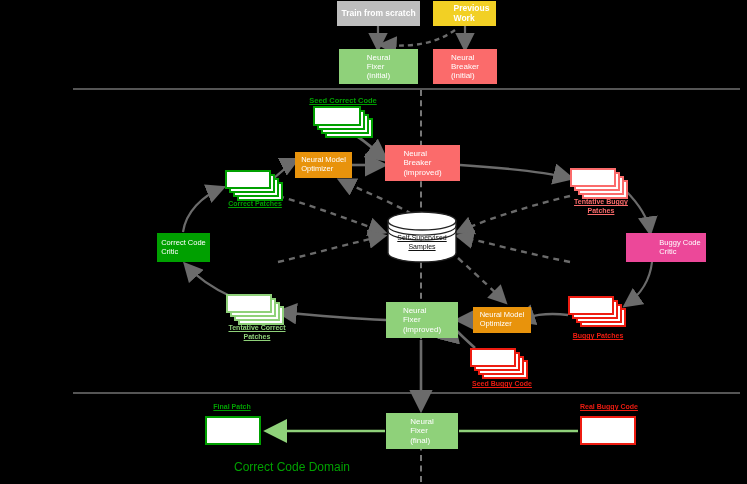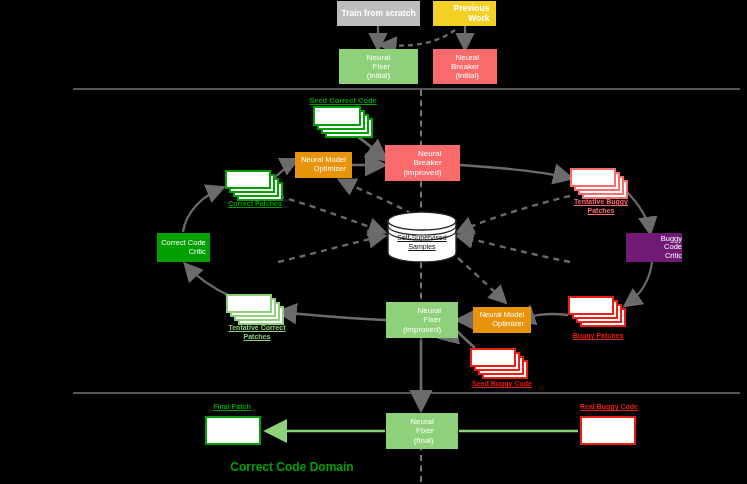--- a/index.html
+++ b/index.html
@@ -1,21 +1,21 @@
 <!DOCTYPE html>
 <html><head>
 <meta charset="utf-8">
 <style>
   html,body{margin:0;padding:0;background:#000;}
   body{font-family:"Liberation Sans",sans-serif;}
   #stage{position:relative;width:747px;height:484px;background:#000;overflow:hidden;}
   .box{position:absolute;box-sizing:border-box;display:flex;align-items:center;justify-content:center;
-       text-align:right;line-height:1.15;color:#fff;white-space:pre-line;}
+       text-align:left;line-height:1.15;color:#fff;white-space:pre-line;}
   .lbl{position:absolute;font-weight:bold;text-align:center;white-space:nowrap;text-decoration:underline;}
-  .domlbl{position:absolute;font-weight:bold;text-align:center;white-space:nowrap;}
+  .domlbl{position:absolute;font-weight:normal;text-align:center;white-space:nowrap;}
   .stack{position:absolute;}
   .stack .sheet{position:absolute;box-sizing:border-box;background:#fff;}
   .cyl{position:absolute;}
   .divider{position:absolute;background:#555;height:2px;}
   .vdash{position:absolute;width:0;border-left:2px dashed #777;}
   svg.arrows{position:absolute;left:0;top:0;width:747px;height:484px;pointer-events:none;}
 </style>
 </head>
 <body>
 
@@ -125,21 +125,21 @@
     <div class="sheet" style="left:8px;top:8px;width:46px;height:19px;border:2px solid #fb6b6b;"></div>
     <div class="sheet" style="left:4px;top:4px;width:46px;height:19px;border:2px solid #fb6b6b;"></div>
     <div class="sheet" style="left:0px;top:0px;width:46px;height:19px;border:2px solid #fb6b6b;"></div>
   </div>
   <div class="lbl" style="left:551px;top:198px;width:100px;font-size:7px;color:#fb6b6b;line-height:1.25;white-space:pre-line;">Tentative Buggy
 Patches</div>
 
   <div class="box" style="left:157px;top:233px;width:53px;height:29px;background:#00a000;font-size:7.5px;">Correct Code
 Critic</div>
 
-  <div class="box" style="left:626px;top:233px;width:56px;height:29px;background:#701a75;font-size:7.5px;padding-left:28px;">Buggy Code
+  <div class="box" style="left:626px;top:233px;width:80px;height:29px;background:#ec4899;font-size:7.5px;padding-left:28px;">Buggy Code
 Critic</div>
 
   <div class="cyl" style="left:386px;top:211px;width:72px;height:52px;">
     <svg width="72" height="52" viewBox="0 0 72 52">
       <path d="M2,10 L2,42 A34,9 0 0 0 70,42 L70,10 Z" fill="#ffffff" stroke="#222" stroke-width="1.4"></path>
       <ellipse cx="36" cy="10" rx="34" ry="9" fill="#ffffff" stroke="#222" stroke-width="1.4"></ellipse>
       <path d="M2,15 A34,9 0 0 0 70,15" fill="none" stroke="#222" stroke-width="1.1"></path>
       <path d="M2,20 A34,9 0 0 0 70,20" fill="none" stroke="#222" stroke-width="1.1"></path>
     </svg>
   </div>

